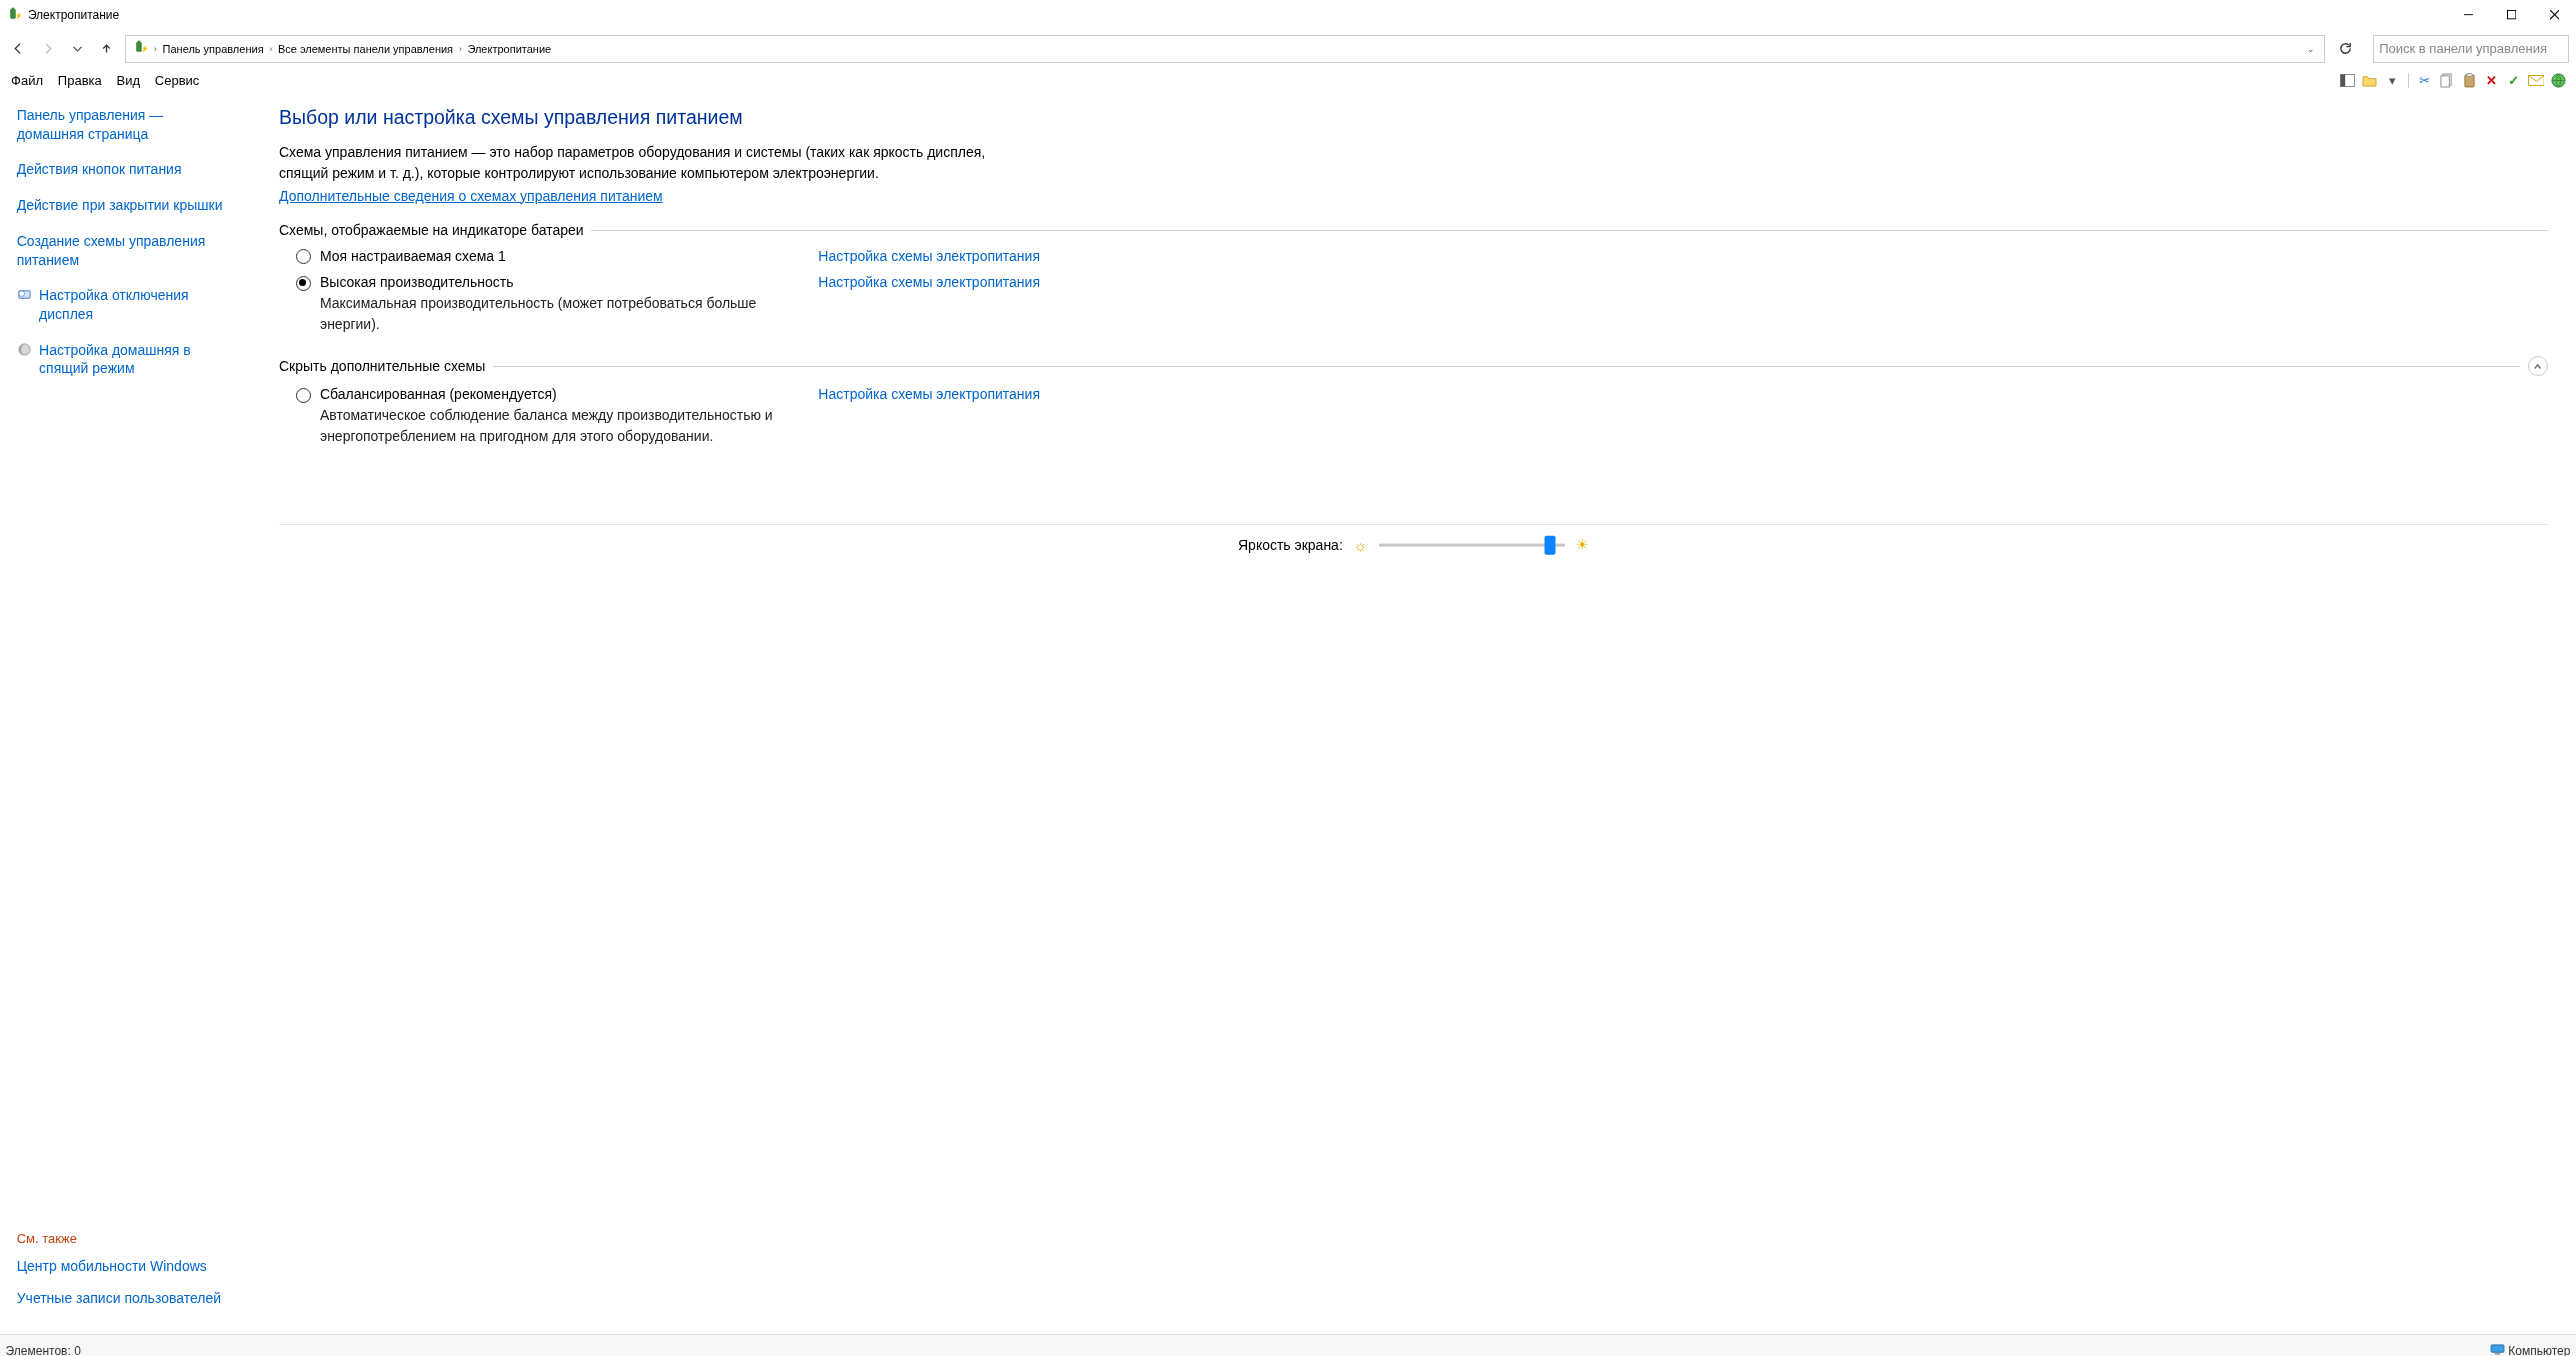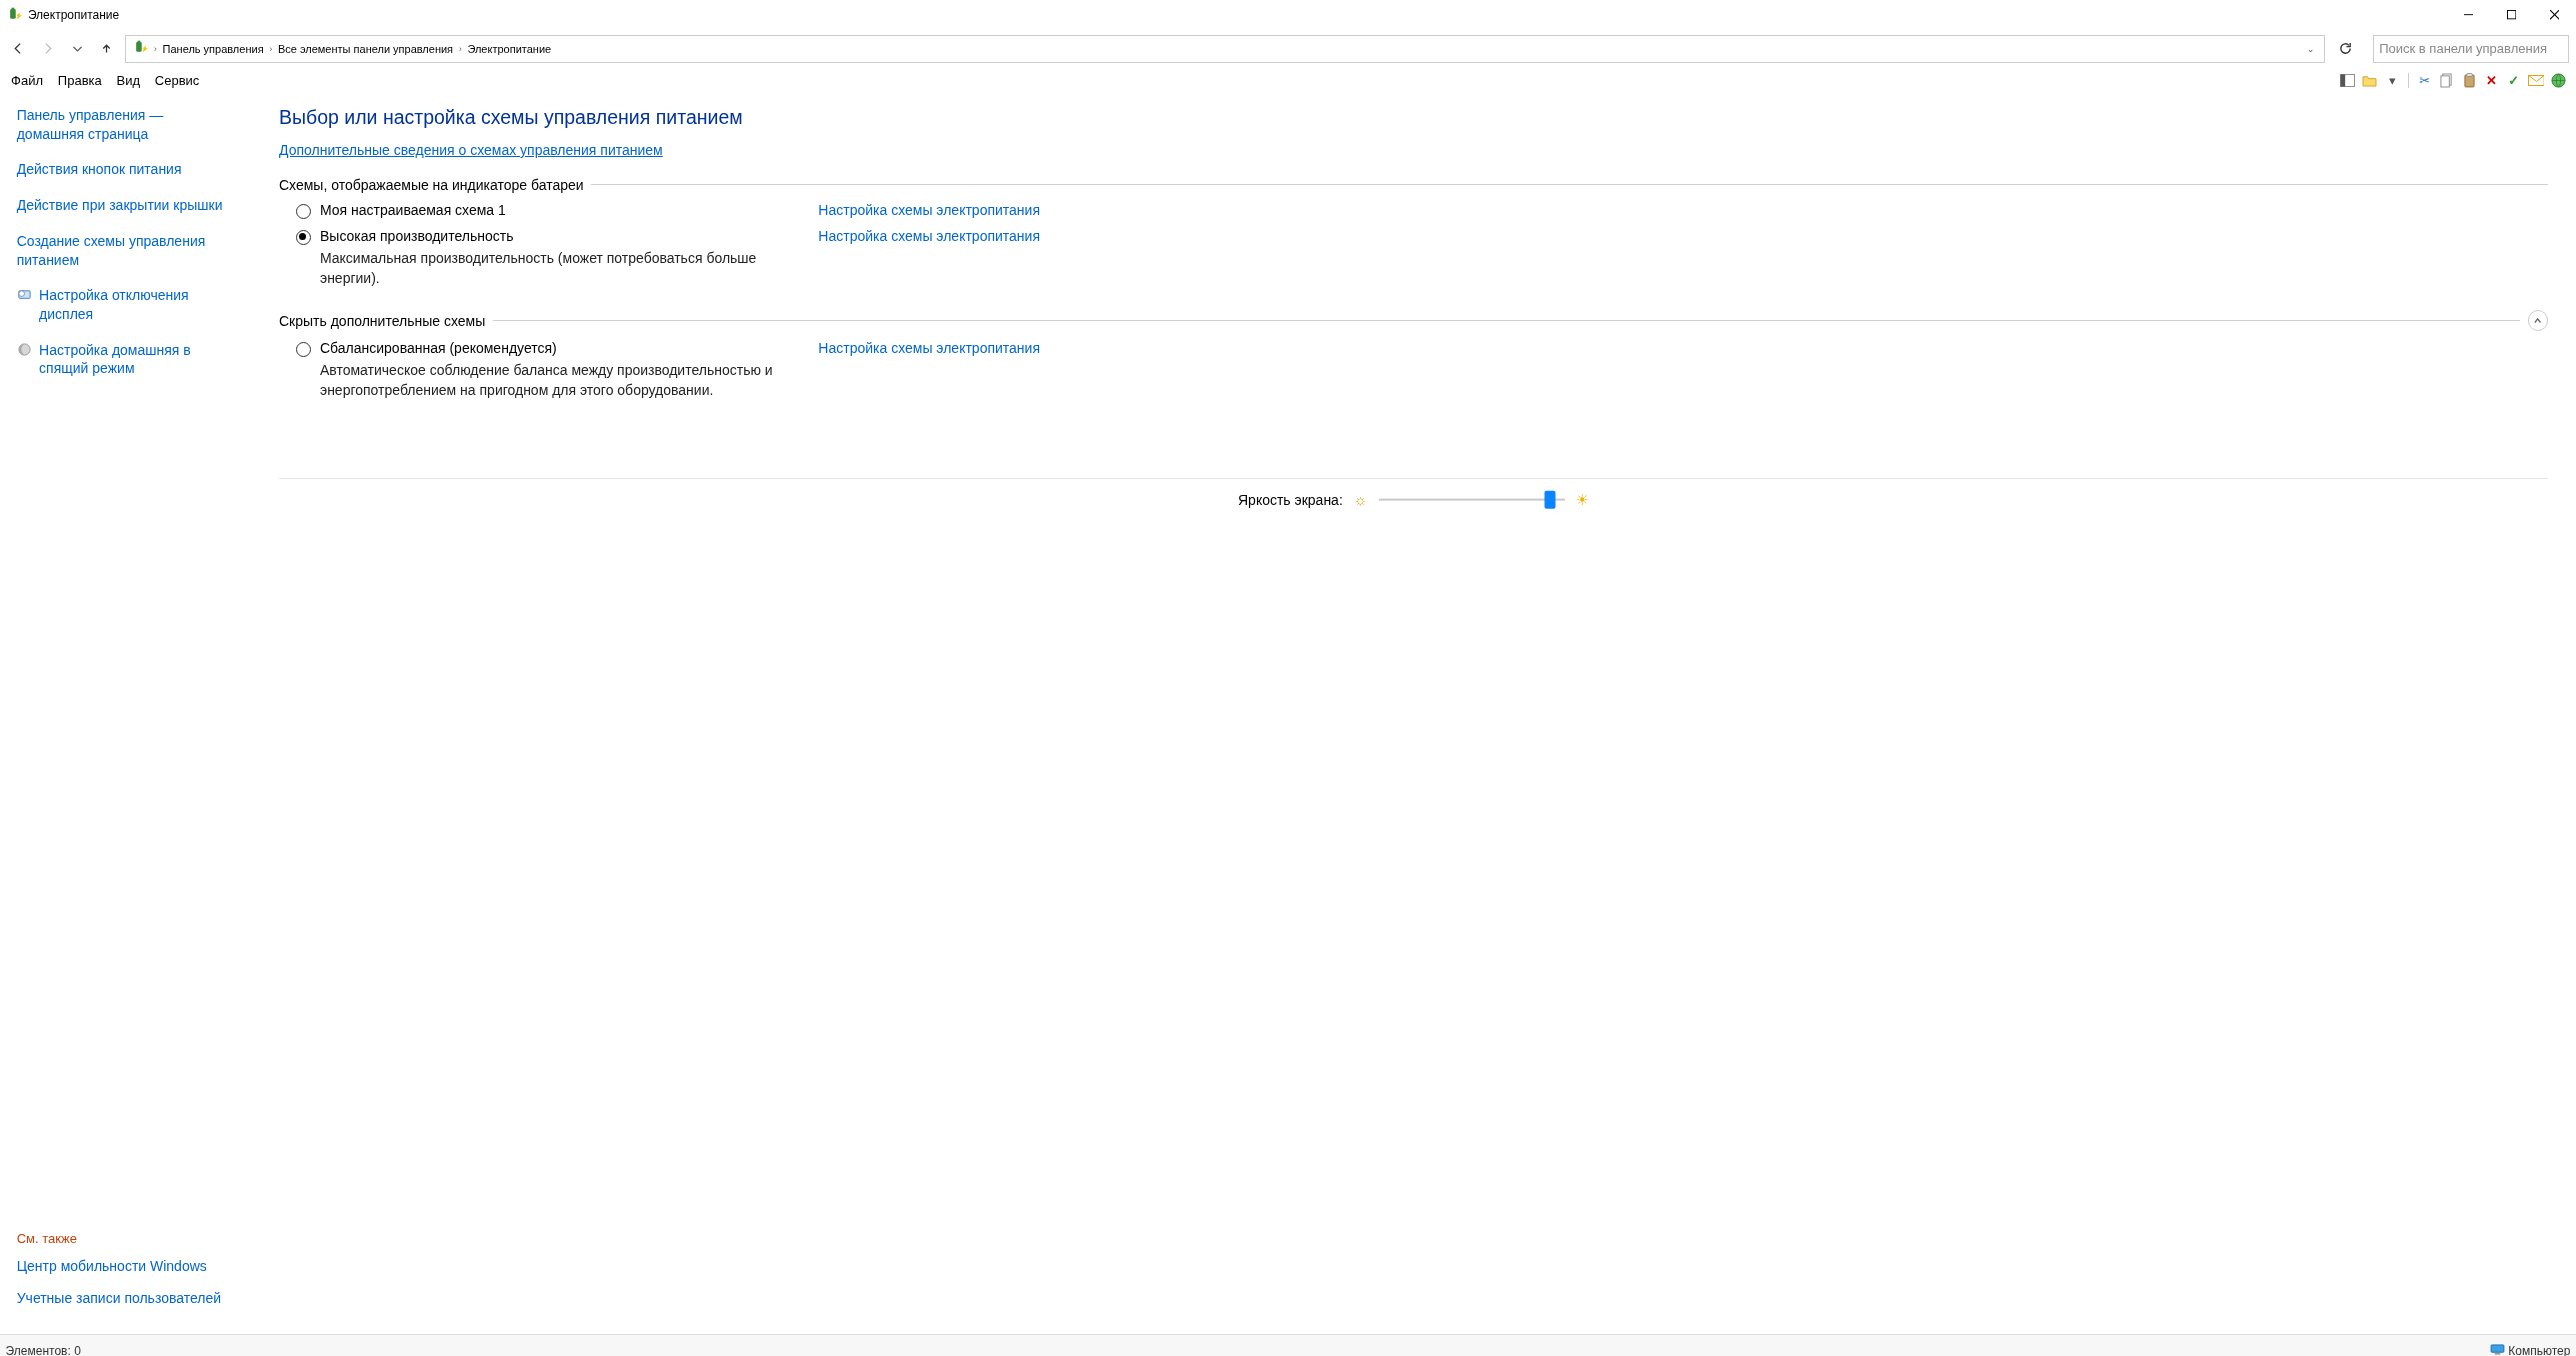--- a/index.html
+++ b/index.html
@@ -248,20 +248,21 @@
     <div class="sb-link" style="margin-bottom:13px;">
         <span>Центр мобильности Windows</span>
       </div>
     <div class="sb-link" style="margin-bottom:13px;">
         <span>Учетные записи пользователей</span>
       </div>
   </div>
 
   <div class="main">
     <h1>Выбор или настройка схемы управления питанием</h1>
+    <p class="intro">Схема управления питанием — это набор параметров оборудования и системы (таких как яркость дисплея, спящий режим и т. д.), которые контролируют использование компьютером электроэнергии.</p>
     <a class="learn-more">Дополнительные сведения о схемах управления питанием</a>
 
     
     <div class="plan-block">
       <div class="group-label" style="padding-left:0;">
         <span>Схемы, отображаемые на индикаторе батареи</span>
         <span class="line"></span>
       </div>
       <div class="group-content">
         <div class="plan-row">

